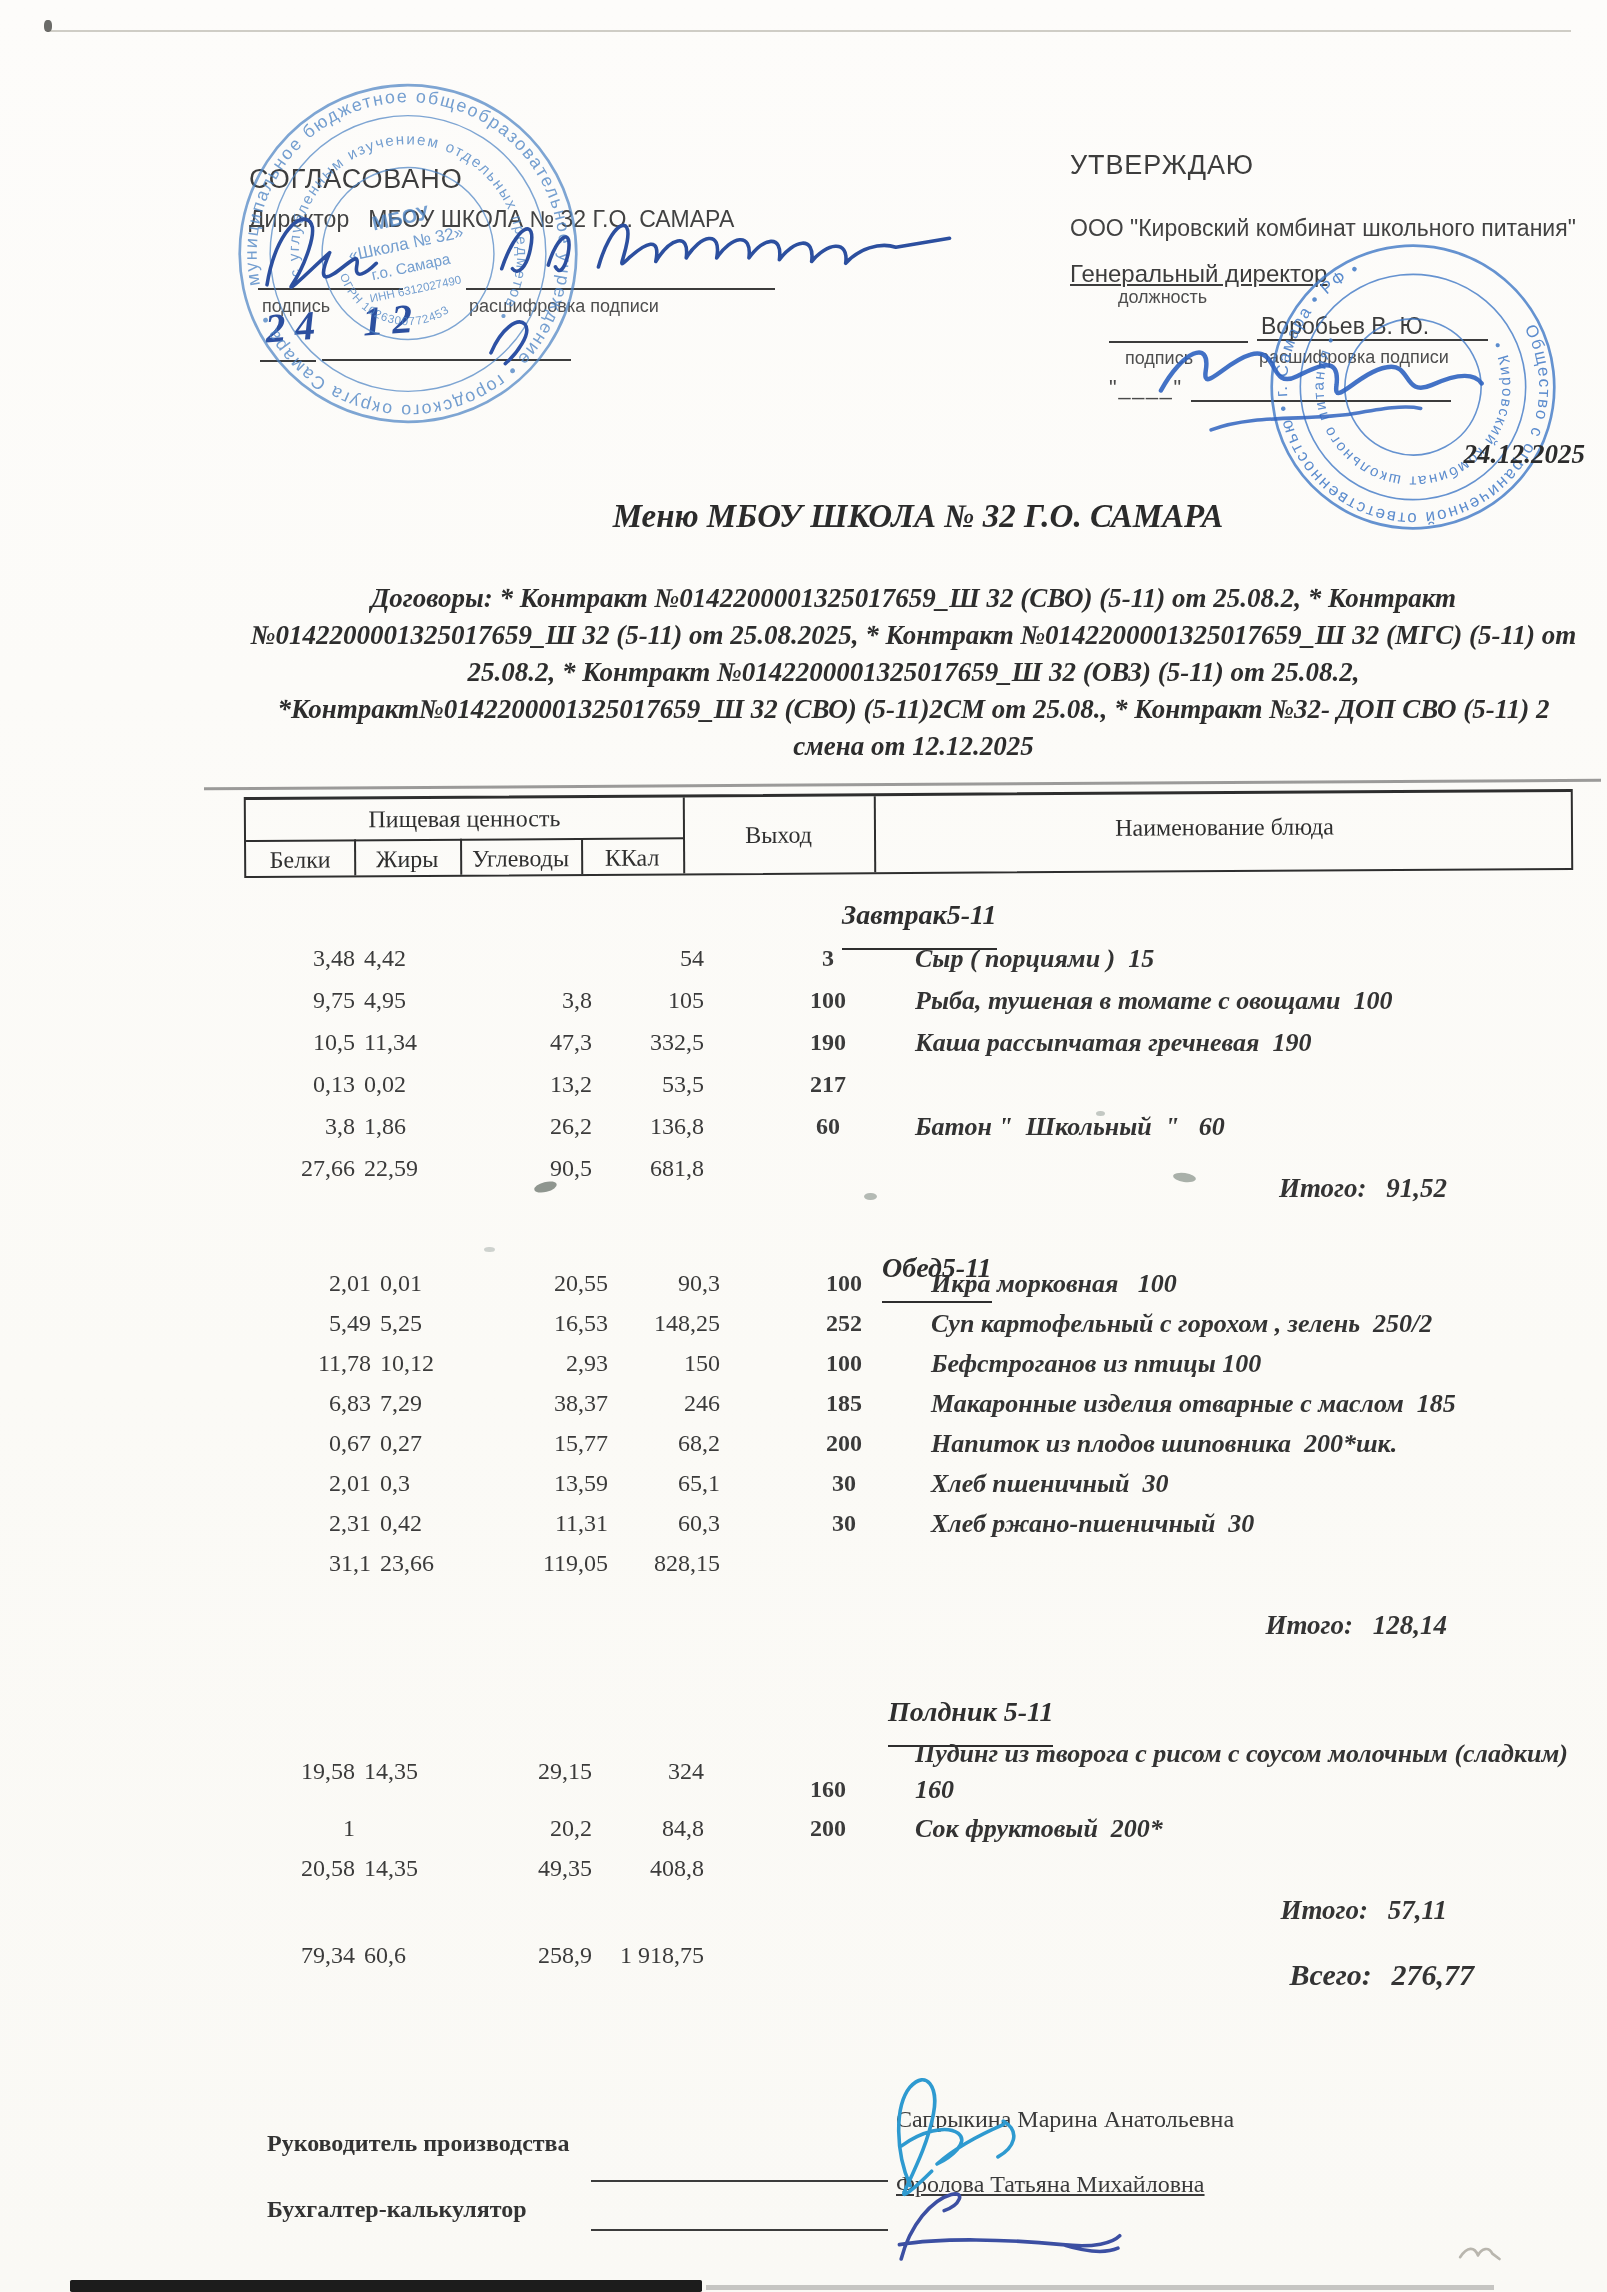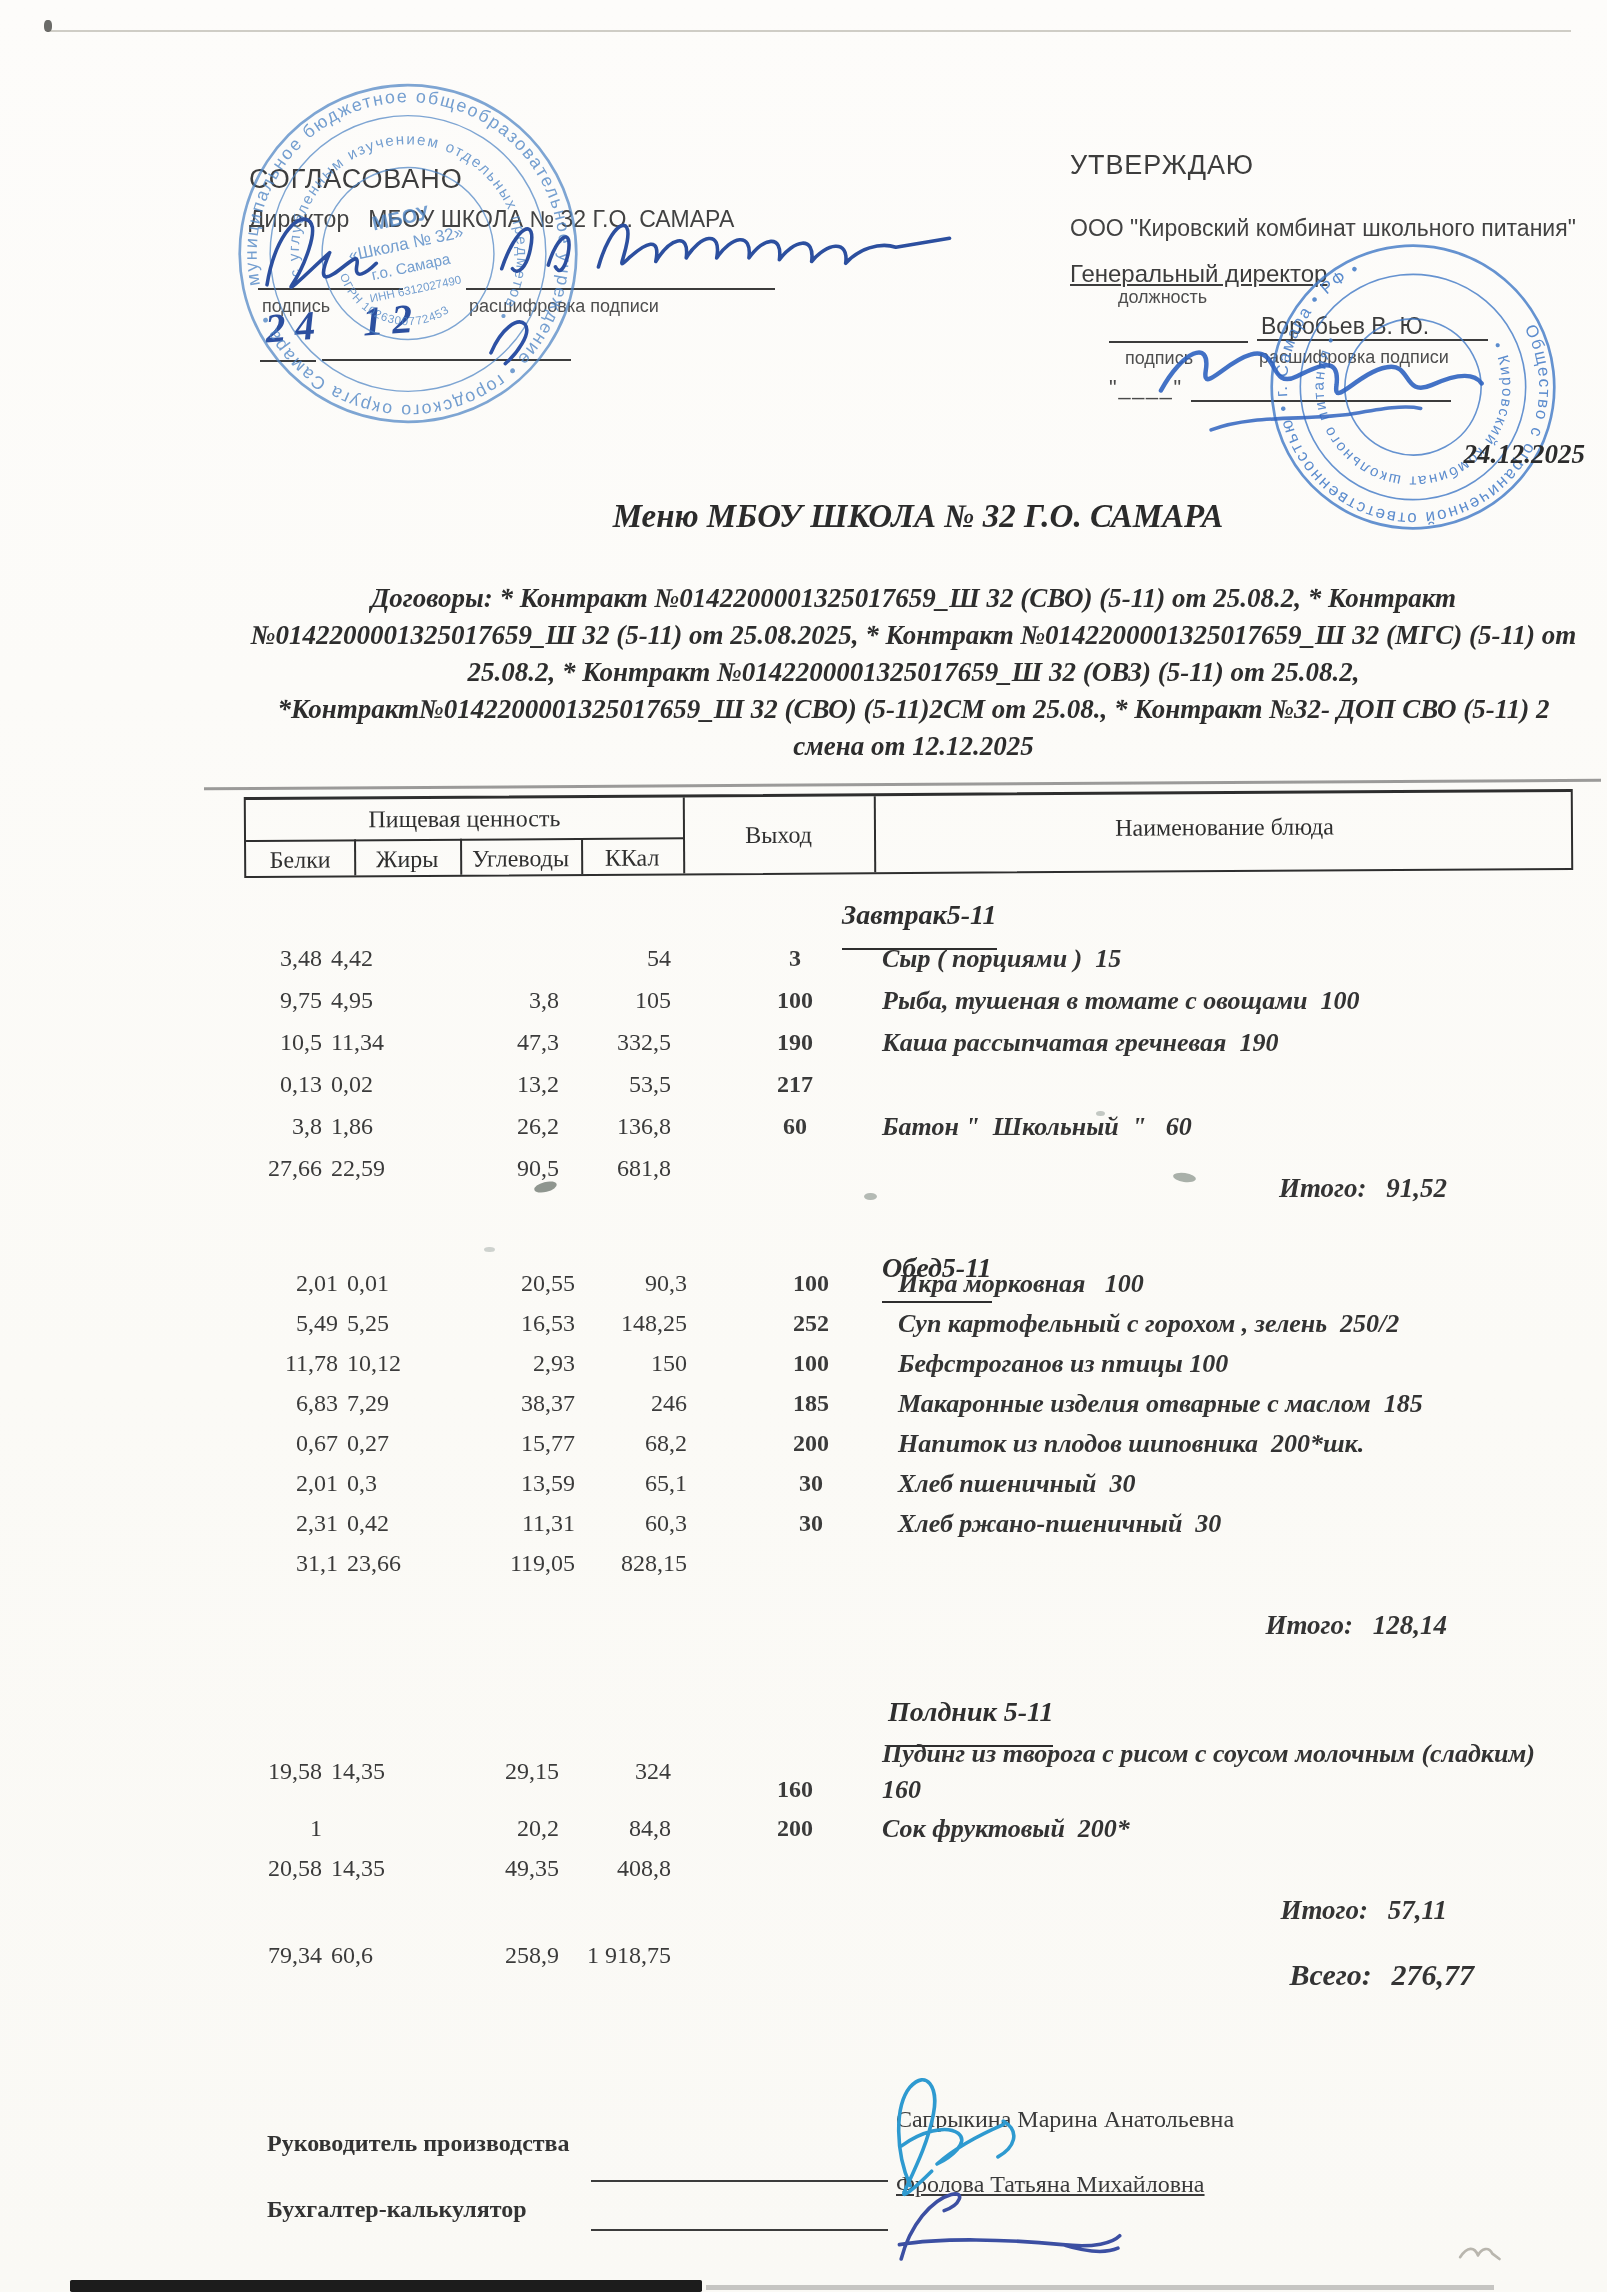--- a/index.html
+++ b/index.html
@@ -11,21 +11,21 @@
   .hline{position:absolute;height:0;border-top:2.2px solid #3c3c3c;}
   .lab{position:absolute;font-family:"Liberation Sans",sans-serif;font-size:18px;color:#4e4e4e;}
   .bi{font-weight:bold;font-style:italic;}
   
   .thead{position:absolute;left:244px;top:793px;width:1329px;height:81px;
          border:2.2px solid #2e2e2e;border-top-width:3.6px;border-bottom-width:2.7px;
          transform:rotate(-0.35deg);font-size:24px;color:#2f2f2f;box-sizing:border-box;}
   .thead .vl{position:absolute;width:1.8px;background:#2e2e2e;}
   .th-cell{position:absolute;text-align:center;}
   
-  .rows{position:absolute;left:0;width:1399px;}
+  .rows{position:absolute;left:0;width:1399px;padding-left:33px;}
   .mrow{position:relative;}
   .rh47 .mrow{height:42px;} .rh45 .mrow{height:40px;}
   .mrow.wrap2{height:75px !important;}
   .cell{position:absolute;top:0;line-height:39px;font-size:24px;color:#3b3b3b;}
   .c-prot{left:206px;width:116px;text-align:right;}
   .c-fat{left:331px;width:116px;text-align:left;}
   .c-carb{left:443px;width:116px;text-align:right;}
   .c-kcal{left:555px;width:116px;text-align:right;}
   .c-out{left:712px;width:166px;text-align:center;font-weight:bold;}
   .c-dish{left:882px;width:721px;text-align:left;font-weight:bold;font-style:italic;

